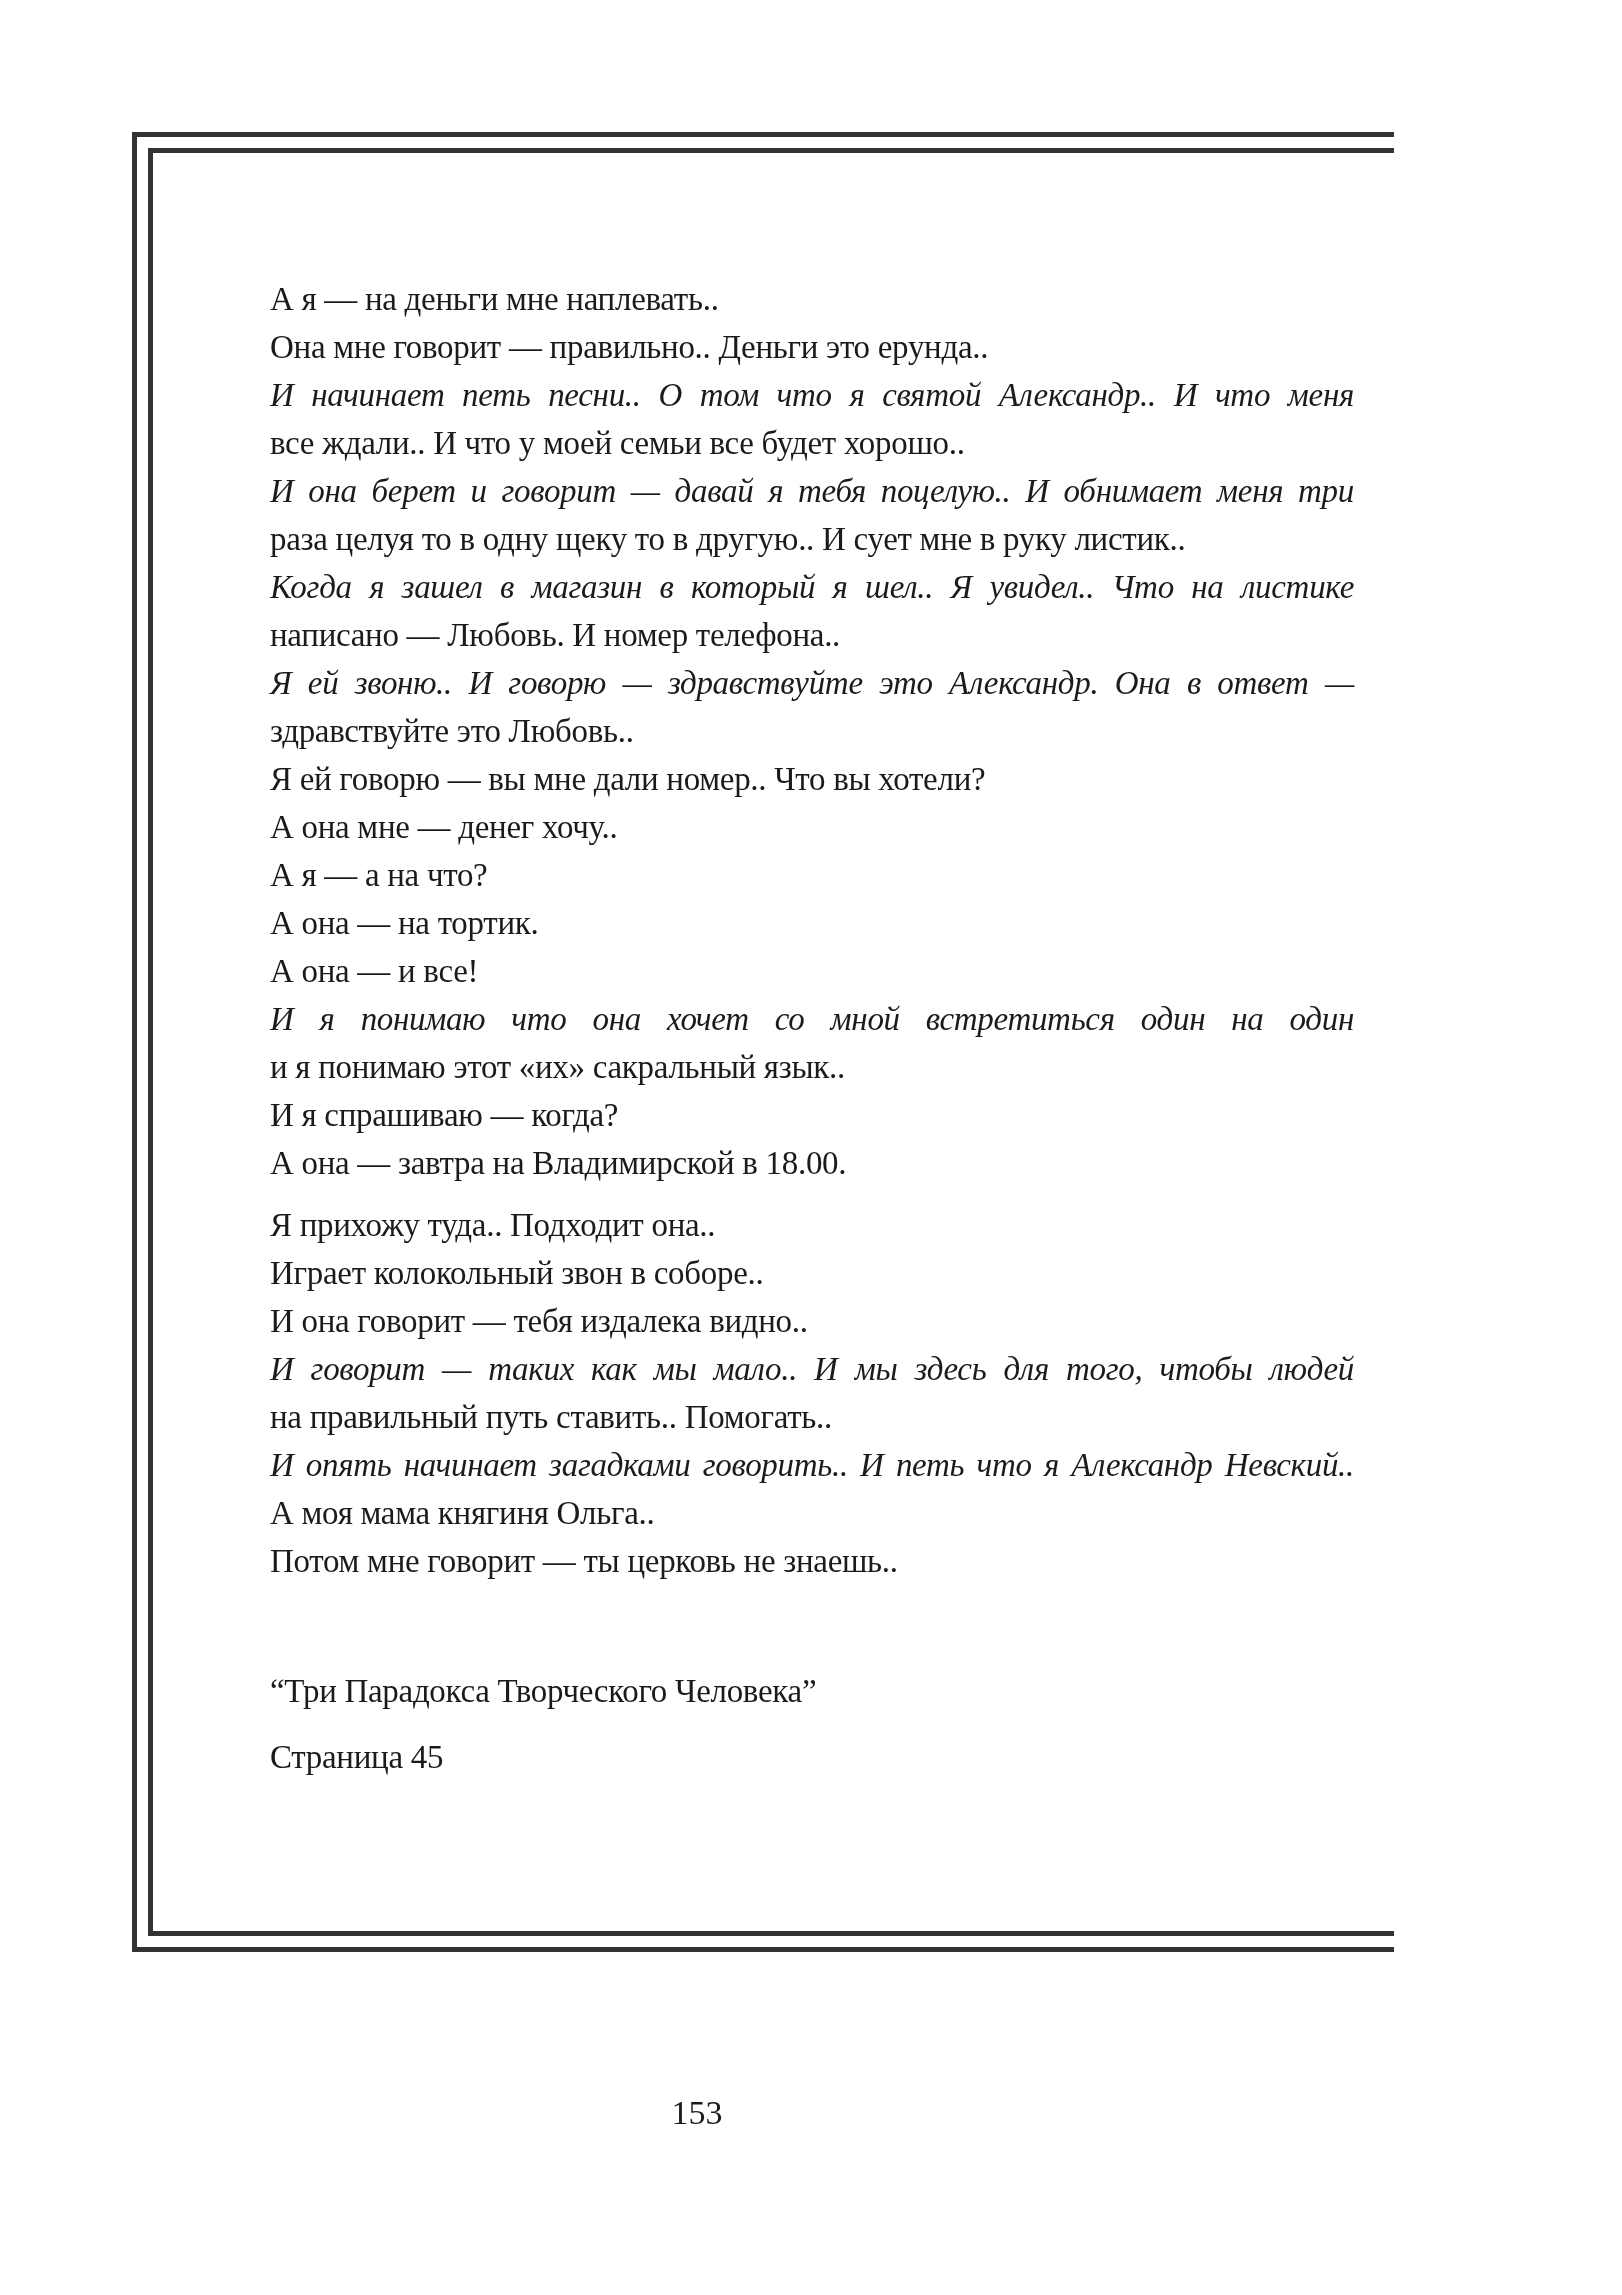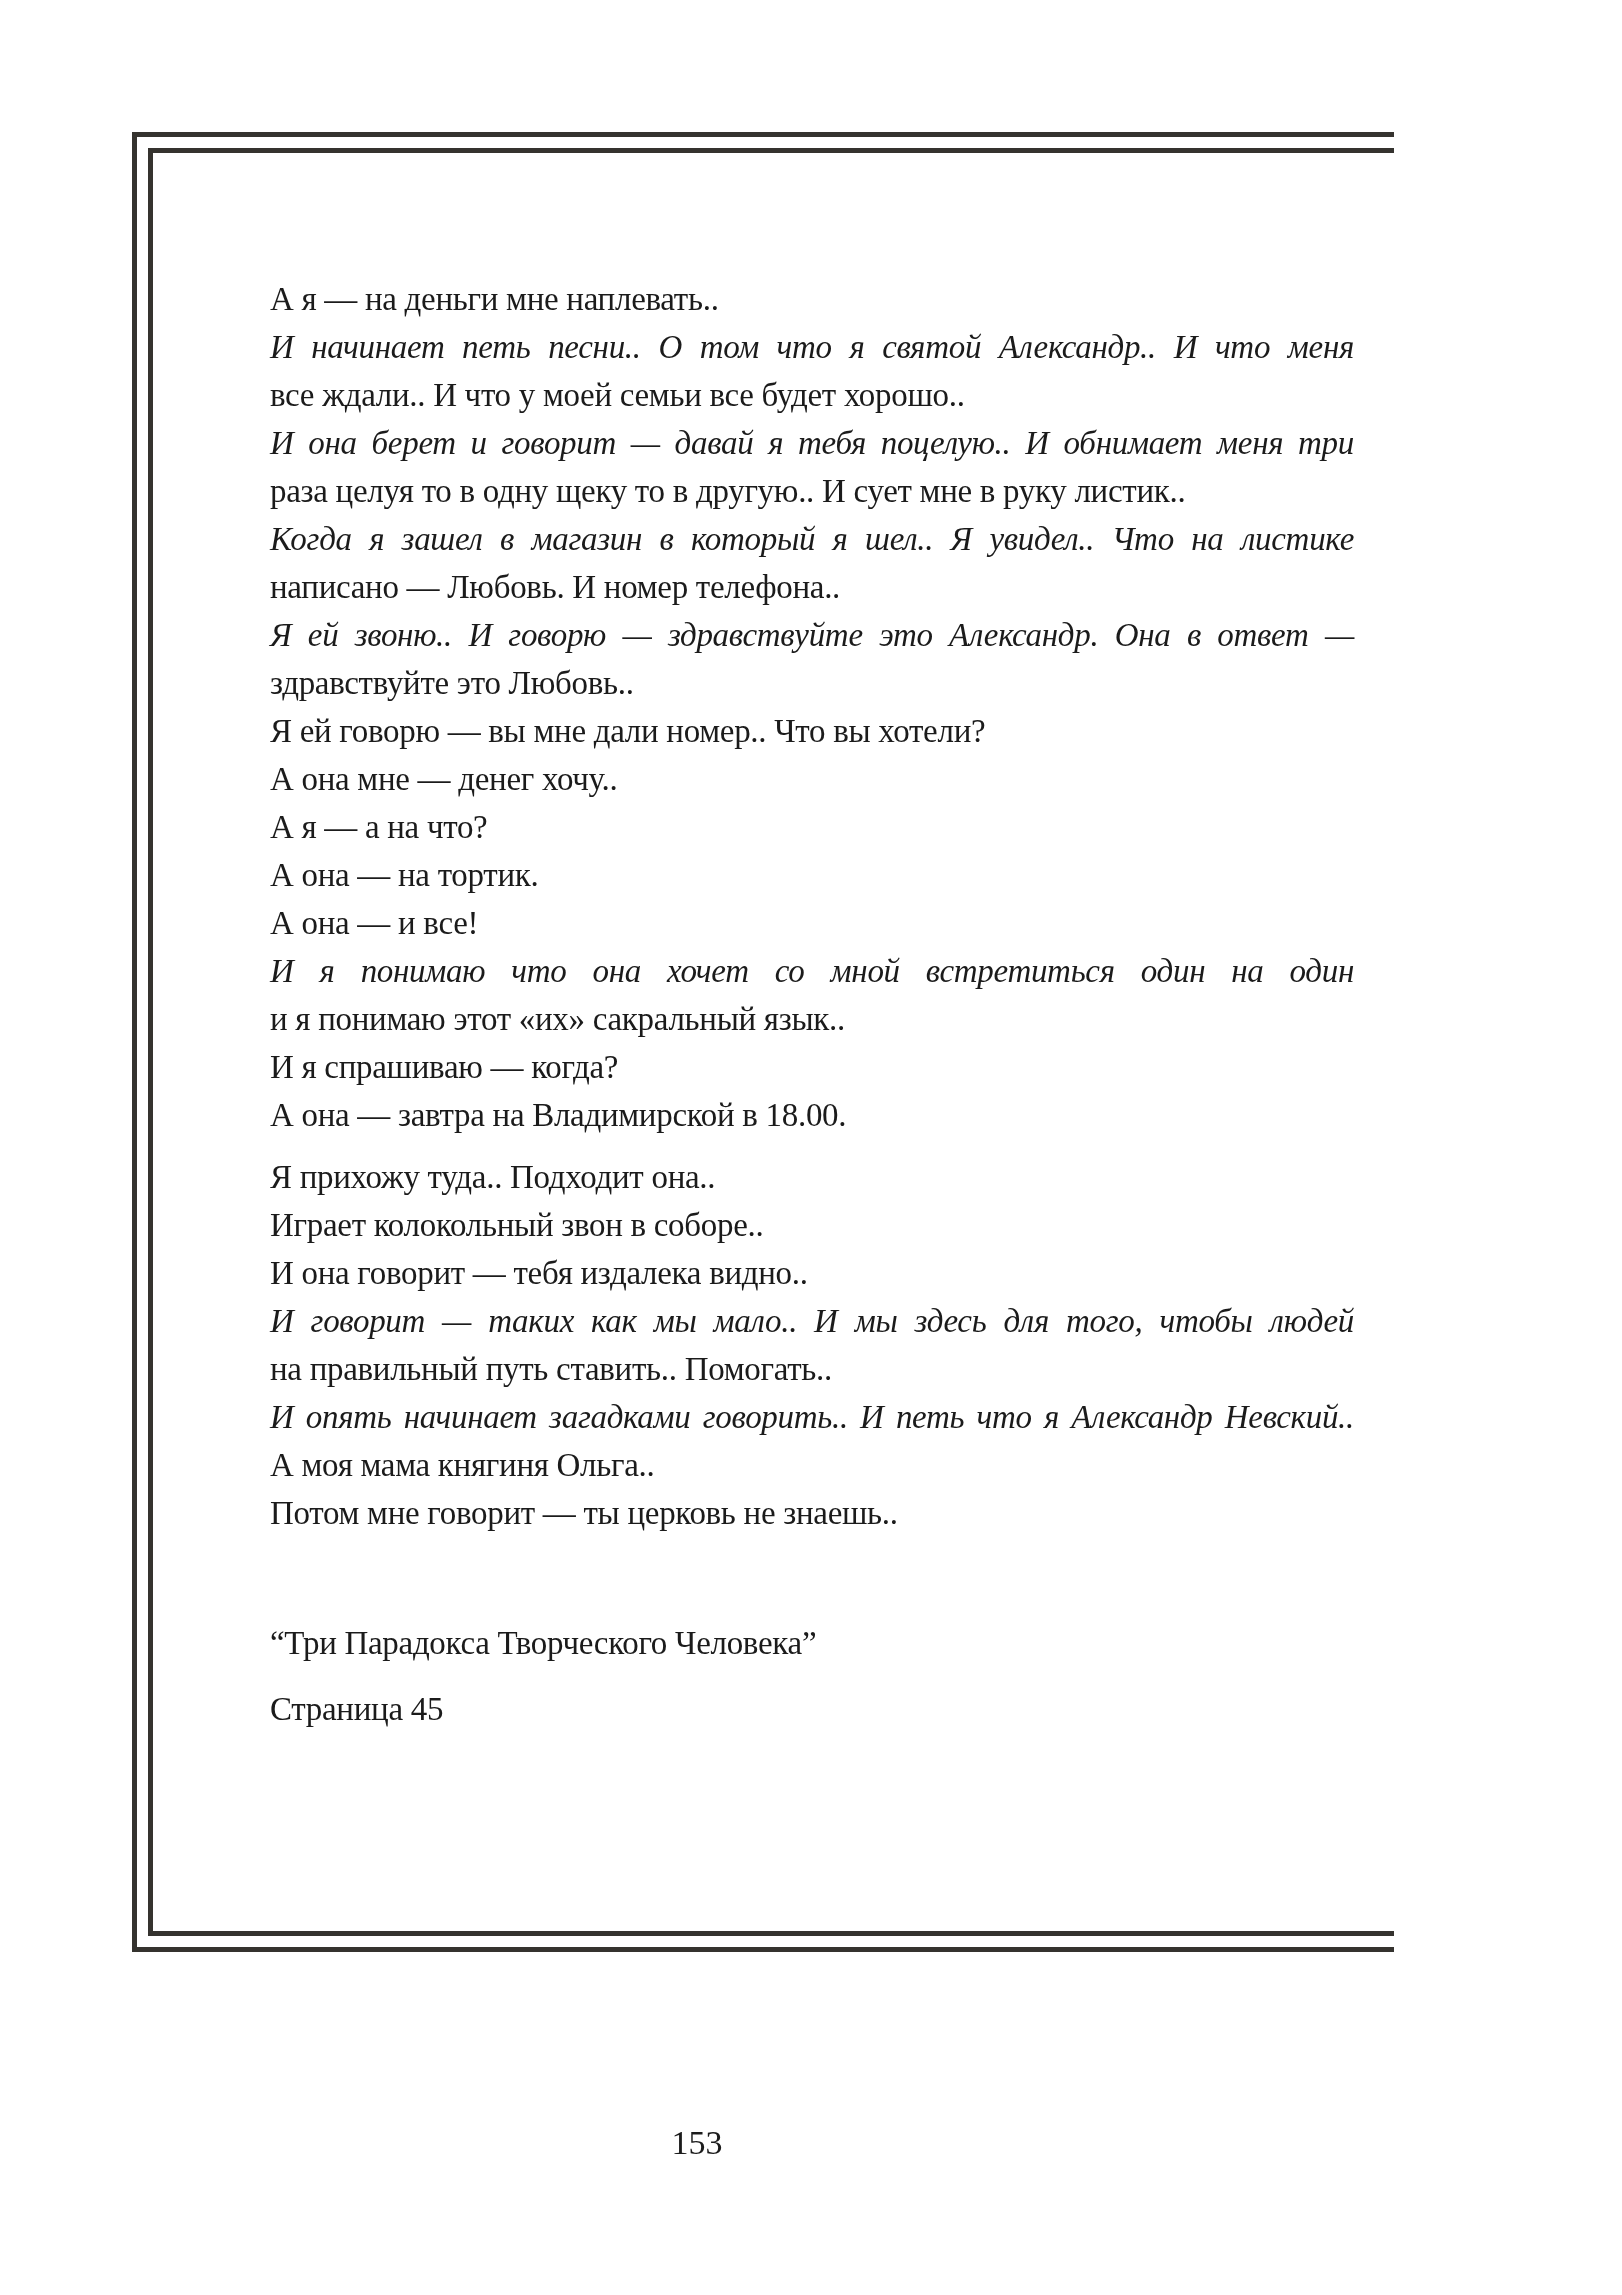--- a/index.html
+++ b/index.html
@@ -70,34 +70,34 @@
   }
   .page-number {
     position: absolute;
     left: 0;
     top: 2093px;
     width: 100%;
     text-align: center;
     font-size: 34px;
     line-height: 39px;
     letter-spacing: 0;
-    margin-top: 30px;
   }
 </style>
 </head>
 <body>
 
 <div class="page">
 
   <div class="frame-outer"></div>
   <div class="frame-inner"></div>
 
   <div class="text-block">
 
     <div class="line">А я — на деньги мне наплевать..</div>
+      <div class="line">Она мне говорит — правильно.. Деньги это ерунда..</div>
       <div class="line justify">И начинает петь песни.. О том что я святой Александр.. И что меня</div>
       <div class="line">все ждали.. И что у моей семьи все будет хорошо..</div>
       <div class="line justify">И она берет и говорит — давай я тебя поцелую.. И обнимает меня три</div>
       <div class="line">раза целуя то в одну щеку то в другую.. И сует мне в руку листик..</div>
       <div class="line justify">Когда я зашел в магазин в который я шел.. Я увидел.. Что на листике</div>
       <div class="line">написано — Любовь. И номер телефона..</div>
       <div class="line justify">Я ей звоню.. И говорю — здравствуйте это Александр. Она в ответ —</div>
       <div class="line">здравствуйте это Любовь..</div>
       <div class="line">Я ей говорю — вы мне дали номер.. Что вы хотели?</div>
       <div class="line">А она мне — денег хочу..</div>

